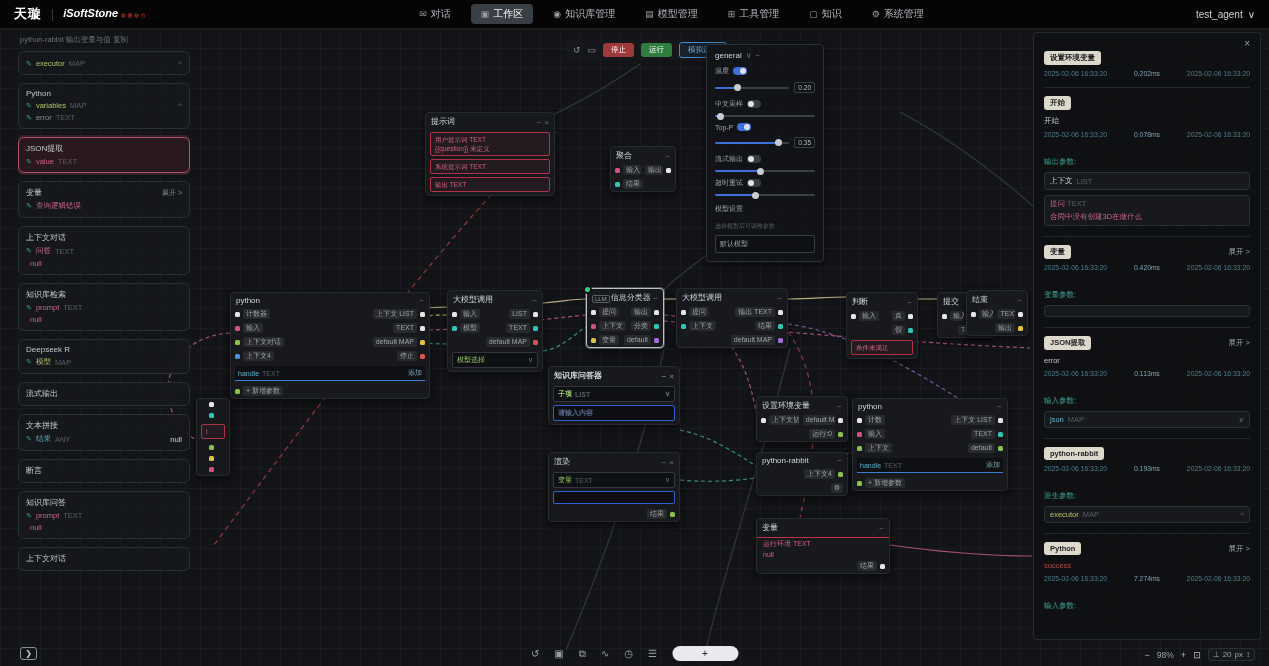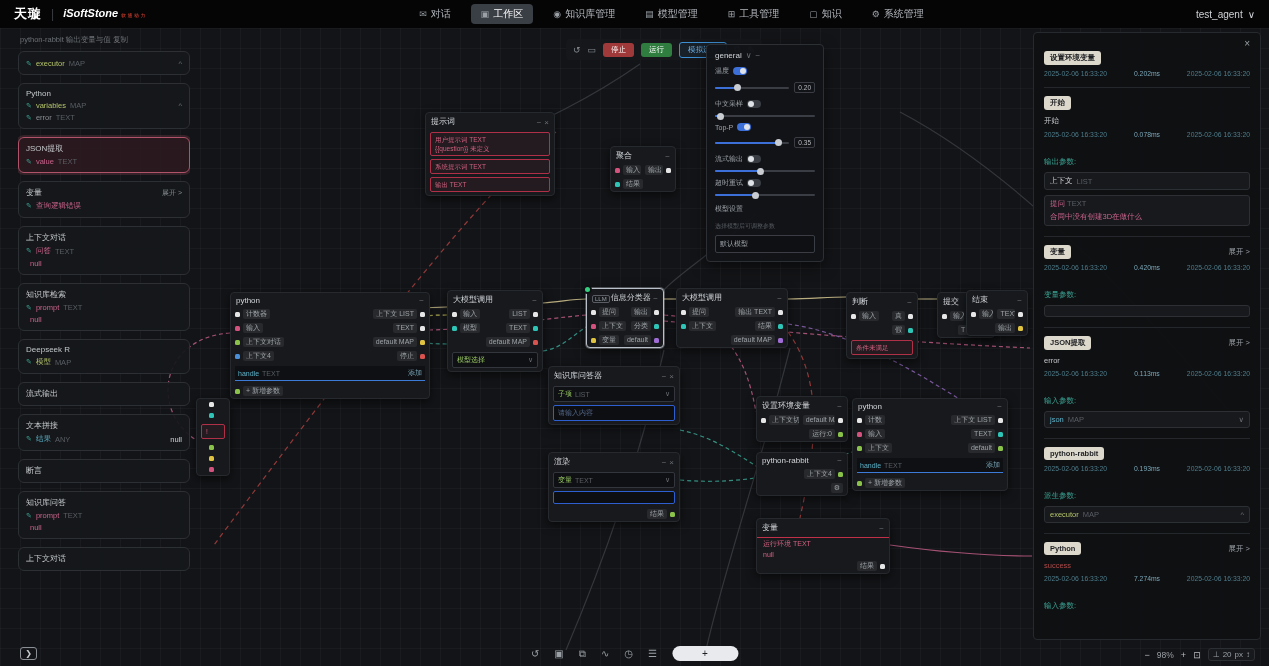--- a/index.html
+++ b/index.html
@@ -438,21 +438,21 @@
         </span>
       </div>
       <div class="prow">
         <span class="pg"></span>
         <span class="pg">
           <span class="plabel">输出</span>
           <span class="dot" style="background: rgb(224, 195, 65);"></span>
         </span>
       </div>
     </div>
-    <div class="node" style="left: 548px; top: 366px; width: 132px;">
+    <div class="node" style="left: 548px; top: 366px; width: 132px; font-weight: bold;">
       <div class="ntitle">
         <span>知识库问答器</span>
         <span class="nctrls">
           <span class="nctrl">−</span>
           <span class="nctrl">×</span>
         </span>
       </div>
       <div class="nsel">
         <span class="k">子项</span>
         <span class="t">LIST</span>

